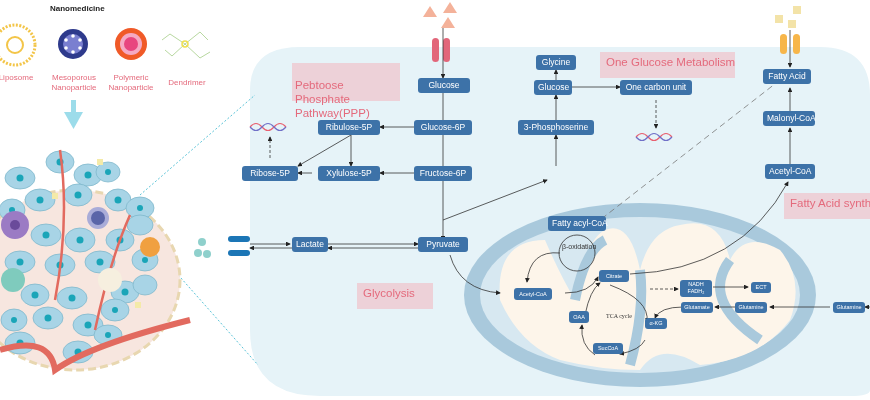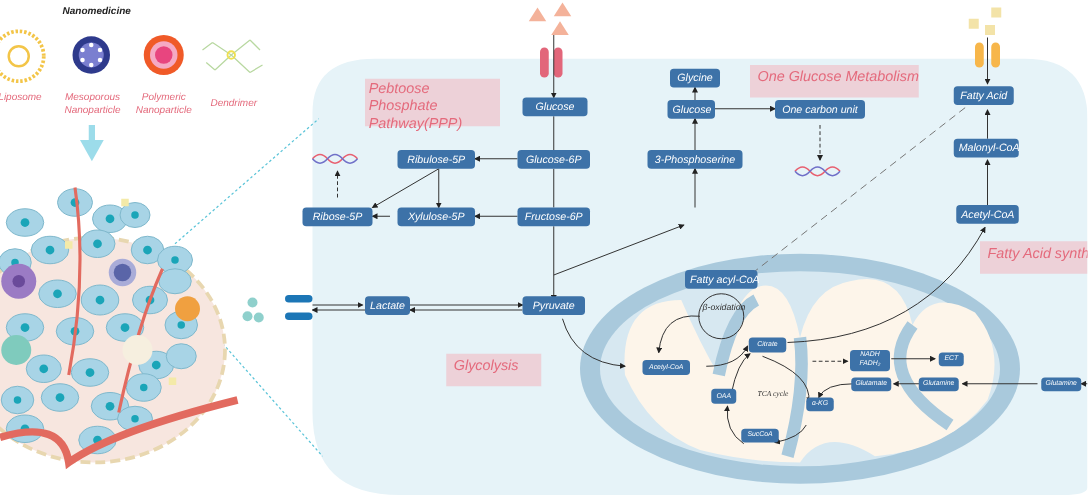--- a/index.html
+++ b/index.html
@@ -1,18 +1,18 @@
 <!DOCTYPE html>
 <html><head>
 <meta charset="utf-8">
 <style>
   html, body { margin: 0; padding: 0; background: #ffffff; }
   body { width: 870px; height: 400px; overflow: hidden; position: relative;
          font-family: "Liberation Sans", sans-serif; }
-  #stage { position: absolute; left: 0; top: 0; width: 870px; height: 324px; font-style: italic; }
+  #stage { position: absolute; left: 0; top: 0; width: 870px; height: 324px; }
   .node { position: absolute; background: #3d72a8; color: #ffffff; border-radius: 3px;
           font-size: 8.5px; text-align: center; line-height: 15px; height: 15px;
           white-space: nowrap; padding: 0 4px; box-sizing: border-box; }
   .node.sm { font-size: 5.5px; height: 11px; line-height: 11px; padding: 0 2px; }
   .node.two { font-size: 5.5px; line-height: 7px; height: 17px; padding-top: 1px; }
   .label-box { position: absolute; background: rgba(243,180,190,0.55); color: #e46a7c;
                font-size: 11.5px; padding: 4px 6px; box-sizing: border-box; white-space: nowrap; }
   .plain { position: absolute; font-size: 7px; color: #333; white-space: nowrap; }
   .nano-label { position: absolute; font-size: 8px; color: #e46a7c; text-align: center; line-height: 10px; }
   .title-small { position: absolute; font-size: 8px; color: #222; font-weight: bold; }
@@ -222,21 +222,21 @@
       <path d="M683,307 Q660,307 655,318" marker-end="url(#arr)"></path>
     </g>
   </svg>
 
   <div class="title-small" style="left:50px;top:4px">Nanomedicine</div>
   <div class="nano-label" style="left:-4px;top:73px;width:40px">Liposome</div>
   <div class="nano-label" style="left:48px;top:73px;width:52px">Mesoporous Nanoparticle</div>
   <div class="nano-label" style="left:105px;top:73px;width:52px">Polymeric Nanoparticle</div>
   <div class="nano-label" style="left:163px;top:78px;width:48px">Dendrimer</div>
 
-  <div class="label-box" style="left:292px;top:63px;width:108px;height:38px;white-space:normal;line-height:14px;padding:1px 3px">
+  <div class="label-box" style="left:292px;top:63px;width:108px;height:38px;white-space:normal;line-height:14px;padding:15px 3px">
     <span>Pebtoose Phosphate</span><br>
     <span>Pathway(PPP)</span>
   </div>
   <div class="label-box" style="left:600px;top:52px;width:135px;height:26px">One Glucose Metabolism</div>
   <div class="label-box" style="left:784px;top:193px;width:86px;height:26px">Fatty Acid synth</div>
   <div class="label-box" style="left:357px;top:283px;width:76px;height:26px">Glycolysis</div>
 
   <div class="node" style="left:418px;top:78px;width:52px">Glucose</div>
   <div class="node" style="left:414px;top:120px;width:58px">Glucose-6P</div>
   <div class="node" style="left:414px;top:166px;width:58px">Fructose-6P</div>

